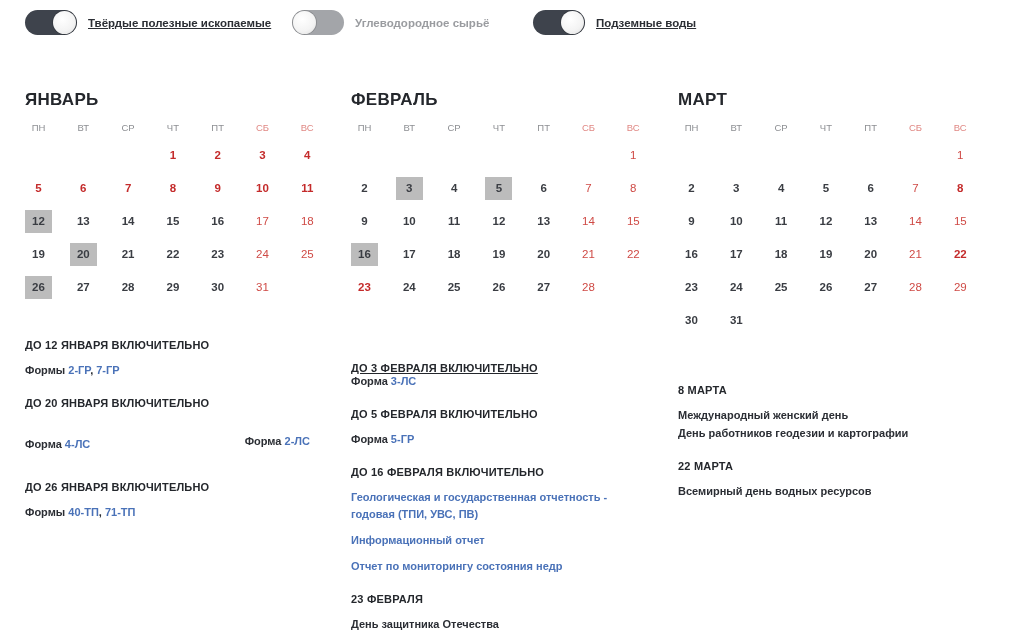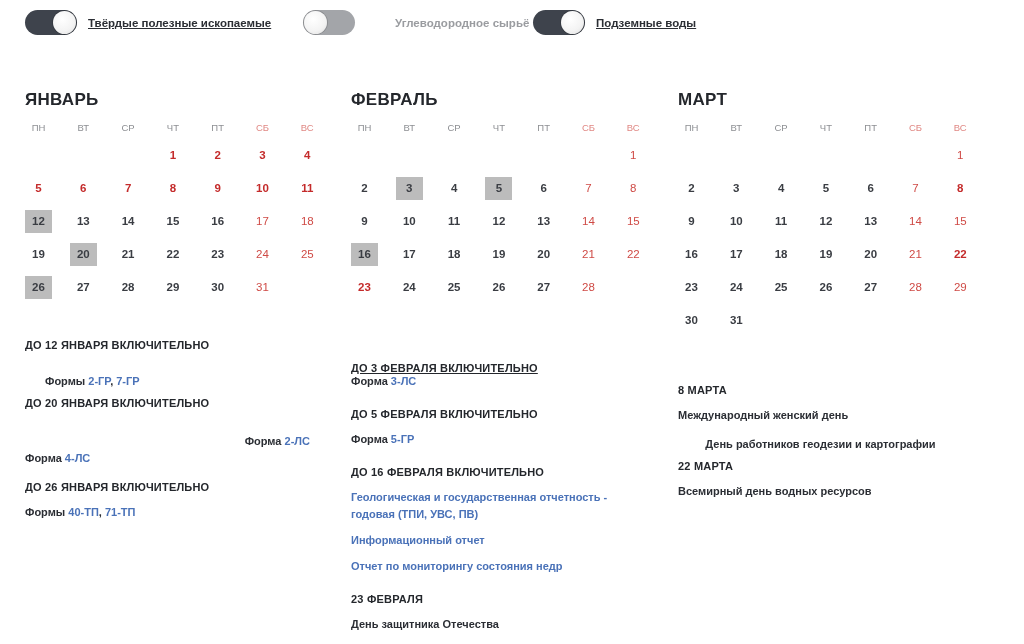--- a/index.html
+++ b/index.html
@@ -42,21 +42,21 @@
 </head>
 <body>
 
 <div class="filters">
   <div class="toggle-item active" id="tg0" style="left:0px;">
     <div class="switch on">
         <div class="knob"></div>
       </div>
     <span class="toggle-label">Твёрдые полезные ископаемые</span>
   </div>
-  <div class="toggle-item inactive" id="tg1" style="left:278px;gap:29px;">
+  <div class="toggle-item inactive" id="tg1" style="left:267px;">
     <div class="switch off">
         <div class="knob"></div>
       </div>
     <span class="toggle-label">Углеводородное сырьё</span>
   </div>
   <div class="toggle-item active" id="tg2" style="left:508px;">
     <div class="switch on">
         <div class="knob"></div>
       </div>
     <span class="toggle-label">Подземные воды</span>
@@ -185,38 +185,38 @@
       <div class="day" style="left: 179.2px; top: 154px;">27</div>
       <div class="day weekend" style="left: 224px; top: 154px;">28</div>
       <div class="day weekend" style="left: 268.8px; top: 154px;">29</div>
       <div class="day" style="left: 0px; top: 187px;">30</div>
       <div class="day" style="left: 44.8px; top: 187px;">31</div>
     </div>
 </div>
 
 <div class="notes" id="n0" style="left:25px; top:339px;">
     <div class="note-head" style="position: absolute; top: 0px;">ДО 12 ЯНВАРЯ ВКЛЮЧИТЕЛЬНО</div>
-    <div class="note-line" style="position: absolute; top: 34px; line-height: 17px; width: 285px; margin-left: 20px;">Формы <span class="link">2-ГР</span>, <span class="link">7-ГР</span></div>
+    <div class="note-line" style="position: absolute; top: 23px; line-height: 17px; width: 285px;">Формы <span class="link">2-ГР</span>, <span class="link">7-ГР</span></div>
     <div class="note-head" style="position: absolute; top: 58px;">ДО 20 ЯНВАРЯ ВКЛЮЧИТЕЛЬНО</div>
     <div class="note-line" style="position: absolute; top: 94px; line-height: 17px; width: 285px; text-align: right;">Форма <span class="link">2-ЛС</span></div>
-    <div class="note-line" style="position: absolute; top: 111px; line-height: 17px; width: 285px;">Форма <span class="link">4-ЛС</span></div>
+    <div class="note-line" style="position: absolute; top: 97px; line-height: 17px; width: 285px;">Форма <span class="link">4-ЛС</span></div>
     <div class="note-head" style="position: absolute; top: 142px;">ДО 26 ЯНВАРЯ ВКЛЮЧИТЕЛЬНО</div>
     <div class="note-line" style="position: absolute; top: 165px; line-height: 17px; width: 285px;">Формы <span class="link">40-ТП</span>, <span class="link">71-ТП</span></div>
   </div>
 <div class="notes" id="n1" style="left:351px; top:350px;">
     <div class="note-head" style="position: absolute; top: 12px; text-decoration: underline;">ДО 3 ФЕВРАЛЯ ВКЛЮЧИТЕЛЬНО</div>
     <div class="note-line" style="position: absolute; top: 23px; line-height: 17px; width: 285px;">Форма <span class="link">3-ЛС</span></div>
     <div class="note-head" style="position: absolute; top: 58px;">ДО 5 ФЕВРАЛЯ ВКЛЮЧИТЕЛЬНО</div>
     <div class="note-line" style="position: absolute; top: 81px; line-height: 17px; width: 285px;">Форма <span class="link">5-ГР</span></div>
     <div class="note-head" style="position: absolute; top: 116px;">ДО 16 ФЕВРАЛЯ ВКЛЮЧИТЕЛЬНО</div>
     <div class="note-line" style="position: absolute; top: 139px; line-height: 17px; width: 285px;"><span class="link">Геологическая и государственная отчетность - годовая (ТПИ, УВС, ПВ)</span></div>
     <div class="note-line" style="position: absolute; top: 182px; line-height: 17px; width: 285px;"><span class="link">Информационный отчет</span></div>
     <div class="note-line" style="position: absolute; top: 208px; line-height: 17px; width: 285px;"><span class="link">Отчет по мониторингу состояния недр</span></div>
     <div class="note-head" style="position: absolute; top: 243px;">23 ФЕВРАЛЯ</div>
     <div class="note-line" style="position: absolute; top: 266px; line-height: 17px; width: 285px;">День защитника Отечества</div>
   </div>
 <div class="notes" id="n2" style="left:678px; top:384px;">
     <div class="note-head" style="position: absolute; top: 0px;">8 МАРТА</div>
     <div class="note-line" style="position: absolute; top: 23px; line-height: 17px; width: 285px;">Международный женский день</div>
-    <div class="note-line" style="position: absolute; top: 52px; line-height: 17px; width: 285px; text-align: center;">День работников геодезии и картографии</div>
+    <div class="note-line" style="position: absolute; top: 41px; line-height: 17px; width: 285px;">День работников геодезии и картографии</div>
     <div class="note-head" style="position: absolute; top: 76px;">22 МАРТА</div>
     <div class="note-line" style="position: absolute; top: 99px; line-height: 17px; width: 285px;">Всемирный день водных ресурсов</div>
   </div>
 
 </body></html>

